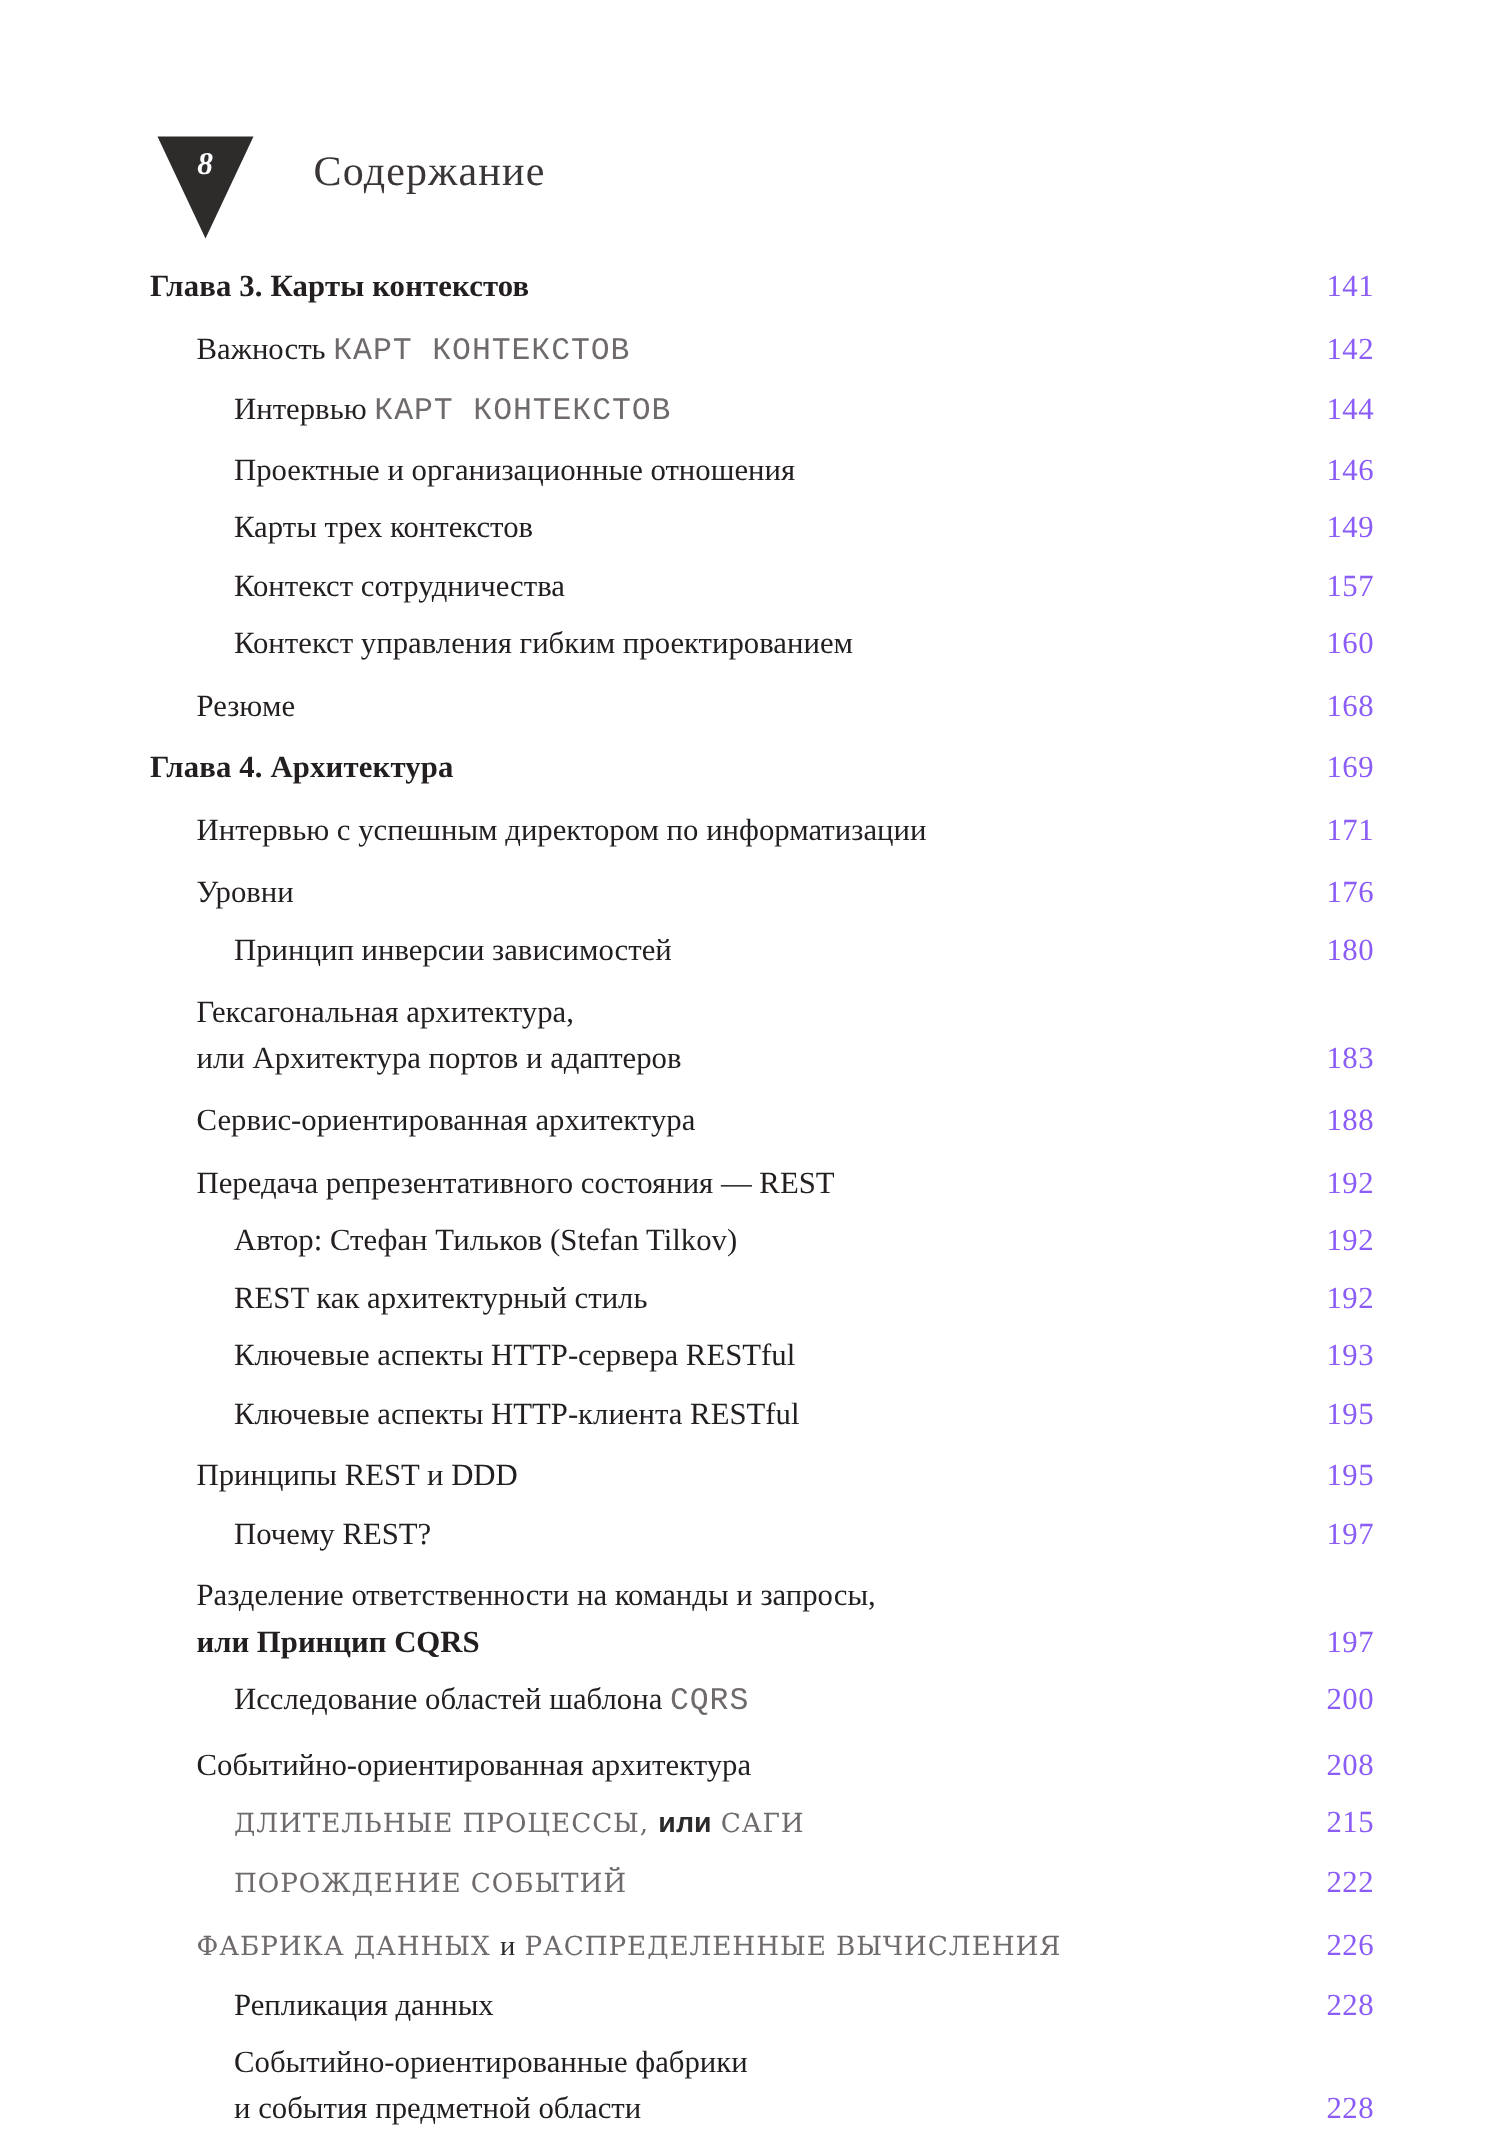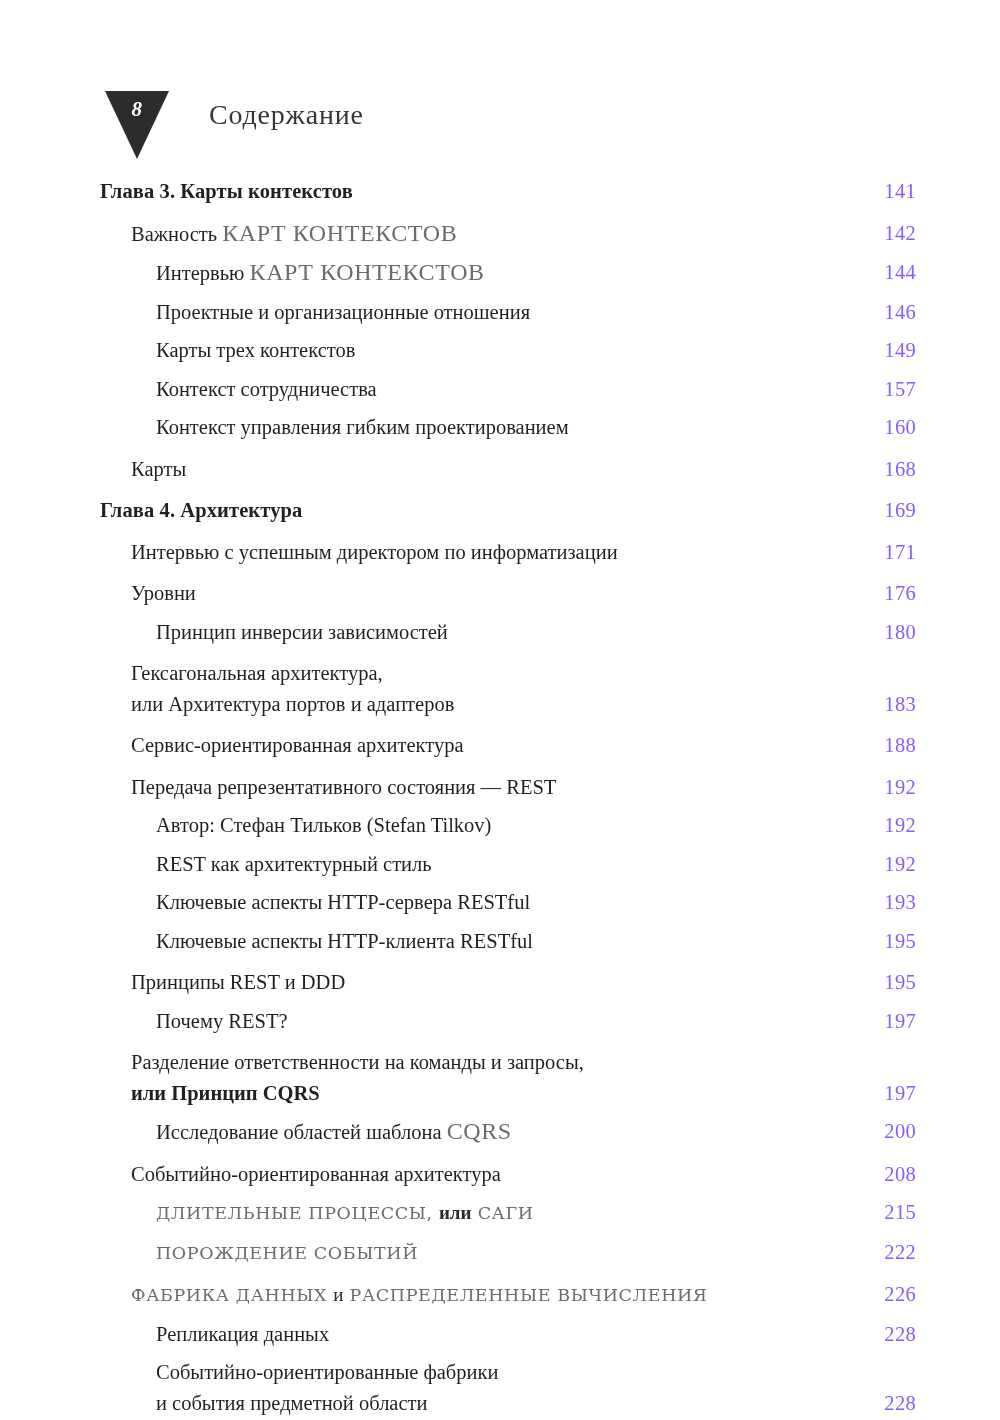--- a/index.html
+++ b/index.html
@@ -113,33 +113,33 @@
   .lvl-chapter > .page {
     font-weight: normal;
   }
   .lvl-1 > .label { padding-left: 31px; }
   .lvl-2 > .label { padding-left: 56px; }
   .gap-before { margin-top: 11px; }
   .gap-before-sm { margin-top: 8px; }
 
   
   .sc {
-    font-family: Liberation Serif, serif;
-    font-size: 24px;
+    font-family: Liberation Mono, monospace;
+    font-size: 21px;
     color: #6f6a6d;
     letter-spacing: 0.6px;
   }
   .sc-line {
     font-family: "DejaVu Serif", "Liberation Serif", serif;
     font-size: 17.5px;
     color: #6f6a6d;
     letter-spacing: 0.6px;
   }
   .sc-line .conj {
-    font-family: Liberation Serif, serif;
+    font-family: Liberation Sans, sans-serif;
     font-size: 19px;
     font-weight: bold;
     color: #2d2a2b;
     letter-spacing: 0;
   }
   .sc-line .conj-plain {
     font-family: "Liberation Serif", "DejaVu Serif", serif;
     font-size: 19px;
     color: #2d2a2b;
     letter-spacing: 0;
@@ -179,21 +179,21 @@
     </div>
     <div class="toc-row lvl-2 gap-before-sm">
       <span class="label">Контекст сотрудничества</span>
       <span class="page">157</span>
     </div>
     <div class="toc-row lvl-2 gap-before-sm">
       <span class="label">Контекст управления гибким проектированием</span>
       <span class="page">160</span>
     </div>
     <div class="toc-row lvl-1 gap-before">
-      <span class="label">Карты</span>
+      <span class="label">Резюме</span>
       <span class="page">168</span>
     </div>
     <div class="toc-row lvl-chapter gap-before">
       <span class="label">Глава 4. Архитектура</span>
       <span class="page">169</span>
     </div>
     <div class="toc-row lvl-1 gap-before">
       <span class="label">Интервью с успешным директором по информатизации</span>
       <span class="page">171</span>
     </div>

